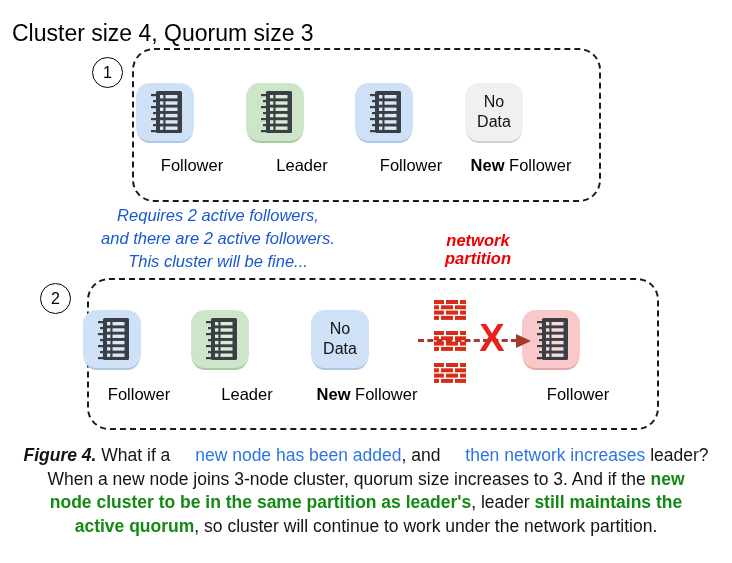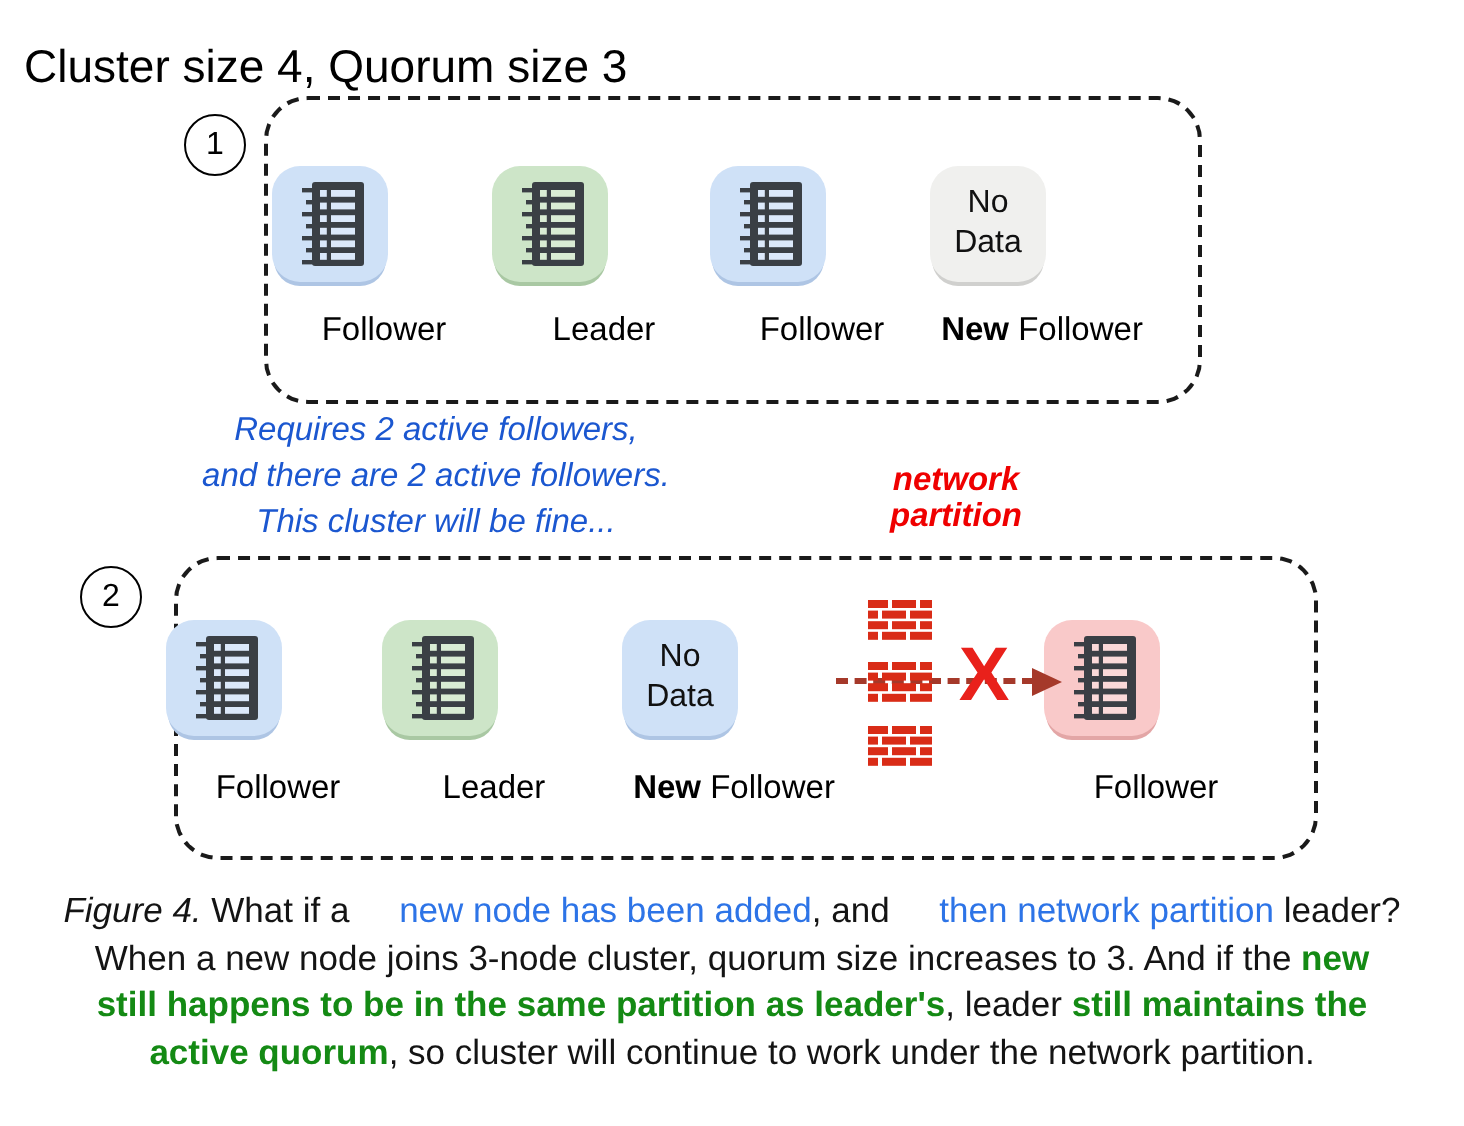--- a/index.html
+++ b/index.html
@@ -29,21 +29,21 @@
   .arrow-line{position:absolute;left:418px;top:339px;width:99px;height:0;
               border-top:3px dashed #a5392a;z-index:2;}
   .arrow-head{position:absolute;left:516px;top:334px;width:0;height:0;z-index:2;
               border-left:15px solid #a5392a;border-top:7px solid transparent;border-bottom:7px solid transparent;}
   .x-mark{position:absolute;left:472px;top:317px;width:40px;text-align:center;z-index:4;
           font-size:38px;font-weight:900;color:#e9211b;}
   .caption{position:absolute;top:444px;left:0;width:100%;text-align:center;
            font-size:17.5px;line-height:23.6px;color:#141414;}
   .caption .bl{color:#2d74e7;margin-left:20px;}
   .caption .gr{color:#148a14;font-weight:bold;}
-  .caption .it{font-style:italic;}
+  .caption .it{font-style:italic;font-weight:bold;}
 </style>
 </head>
 <body>
 
 <div class="canvas">
 
   <div class="title">Cluster size 4, Quorum size 3</div>
 
   <div class="step-circle" style="left:92px;top:57px;">
     <span>1</span>
@@ -304,19 +304,19 @@
             <rect x="21.5" y="31.2" width="12" height="3.4"></rect>
             <rect x="16" y="37.5" width="3.4" height="3.4"></rect>
             <rect x="21.5" y="37.5" width="12" height="3.4"></rect>
           </g>
       </svg>
     </div>
     <div class="node-label" style="margin-top:17px;"><span>Follower</span></div>
   </div>
 
   <div class="caption">
-    <div><span class="it">Figure 4.</span><span> What if a </span><span class="bl">new node has been added</span><span>, and </span><span class="bl">then network partition</span><span> leader?</span></div>
+    <div><span class="it">Figure 4.</span><span> What if a </span><span class="bl">new node has been added</span><span>, and </span><span class="bl">then network increases</span><span> leader?</span></div>
     <div><span>When a new node joins 3-node cluster, quorum size increases to 3. And if the </span><span class="gr">new</span></div>
-    <div><span class="gr">still happens to be in the same partition as leader's</span><span>, leader </span><span class="gr">still maintains the</span></div>
+    <div><span class="gr">node cluster to be in the same partition as leader's</span><span>, leader </span><span class="gr">still maintains the</span></div>
     <div><span class="gr">active quorum</span><span>, so cluster will continue to work under the network partition.</span></div>
   </div>
 
 </div>
 
 </body></html>

